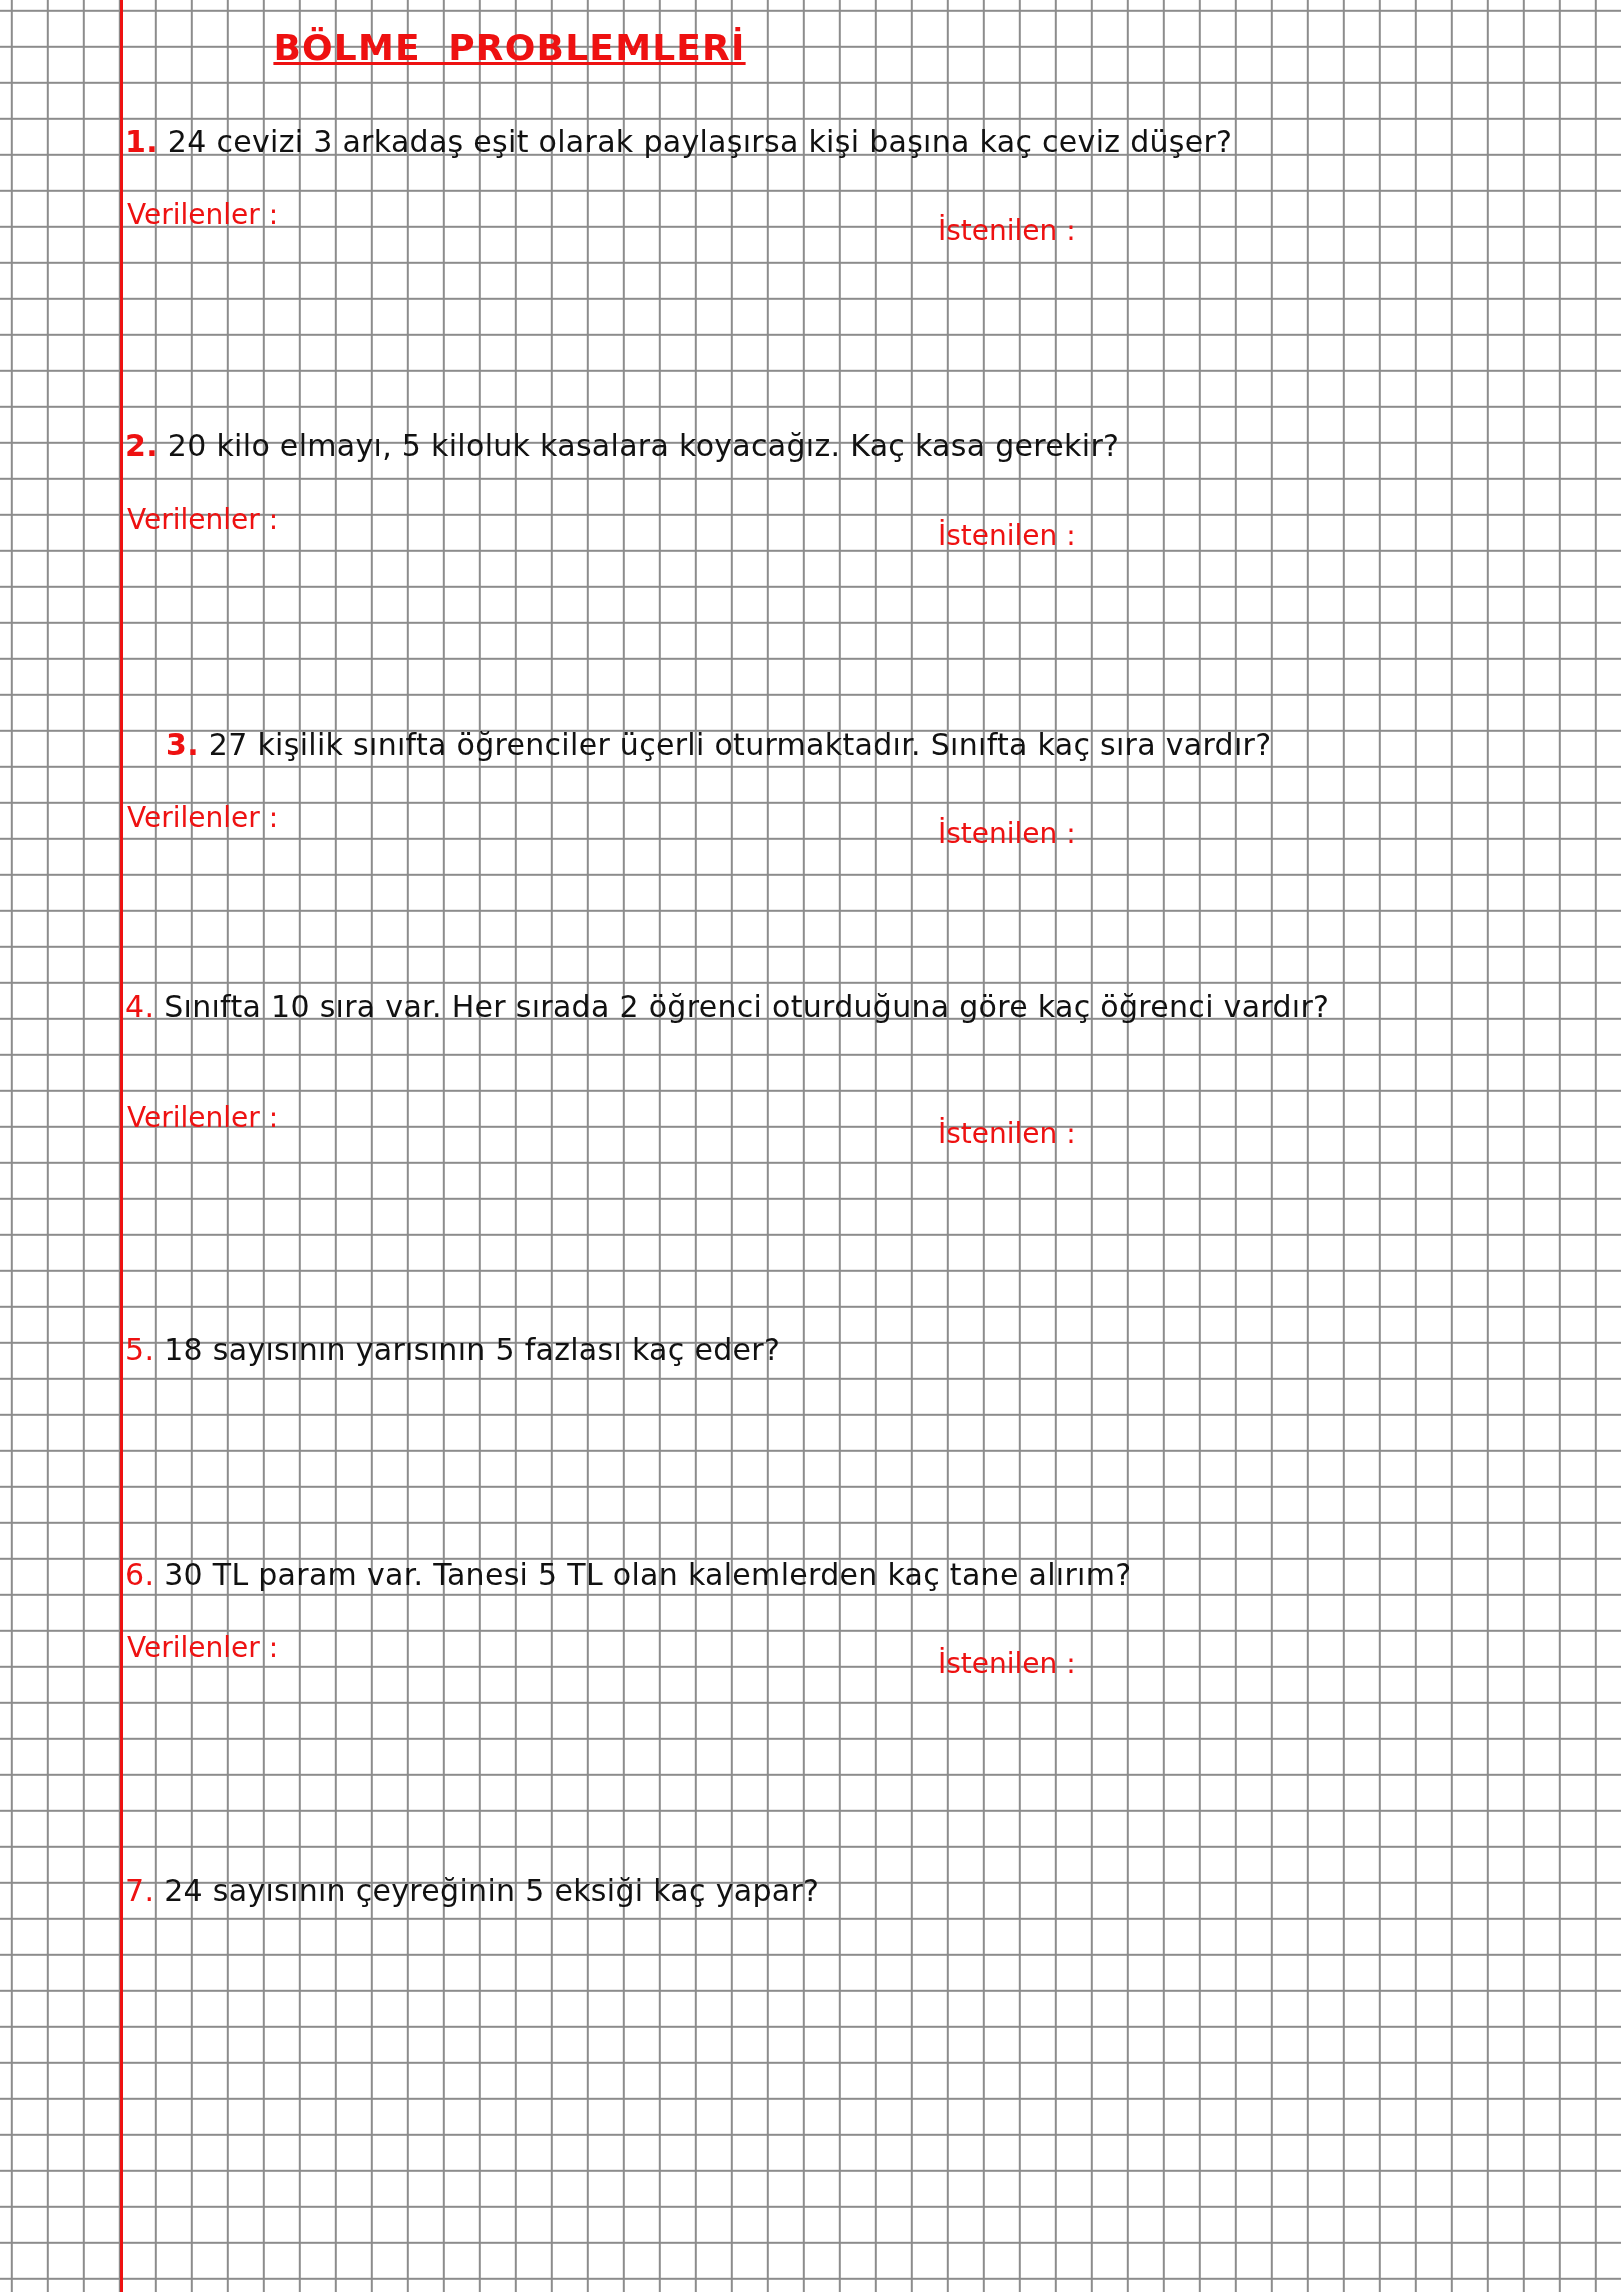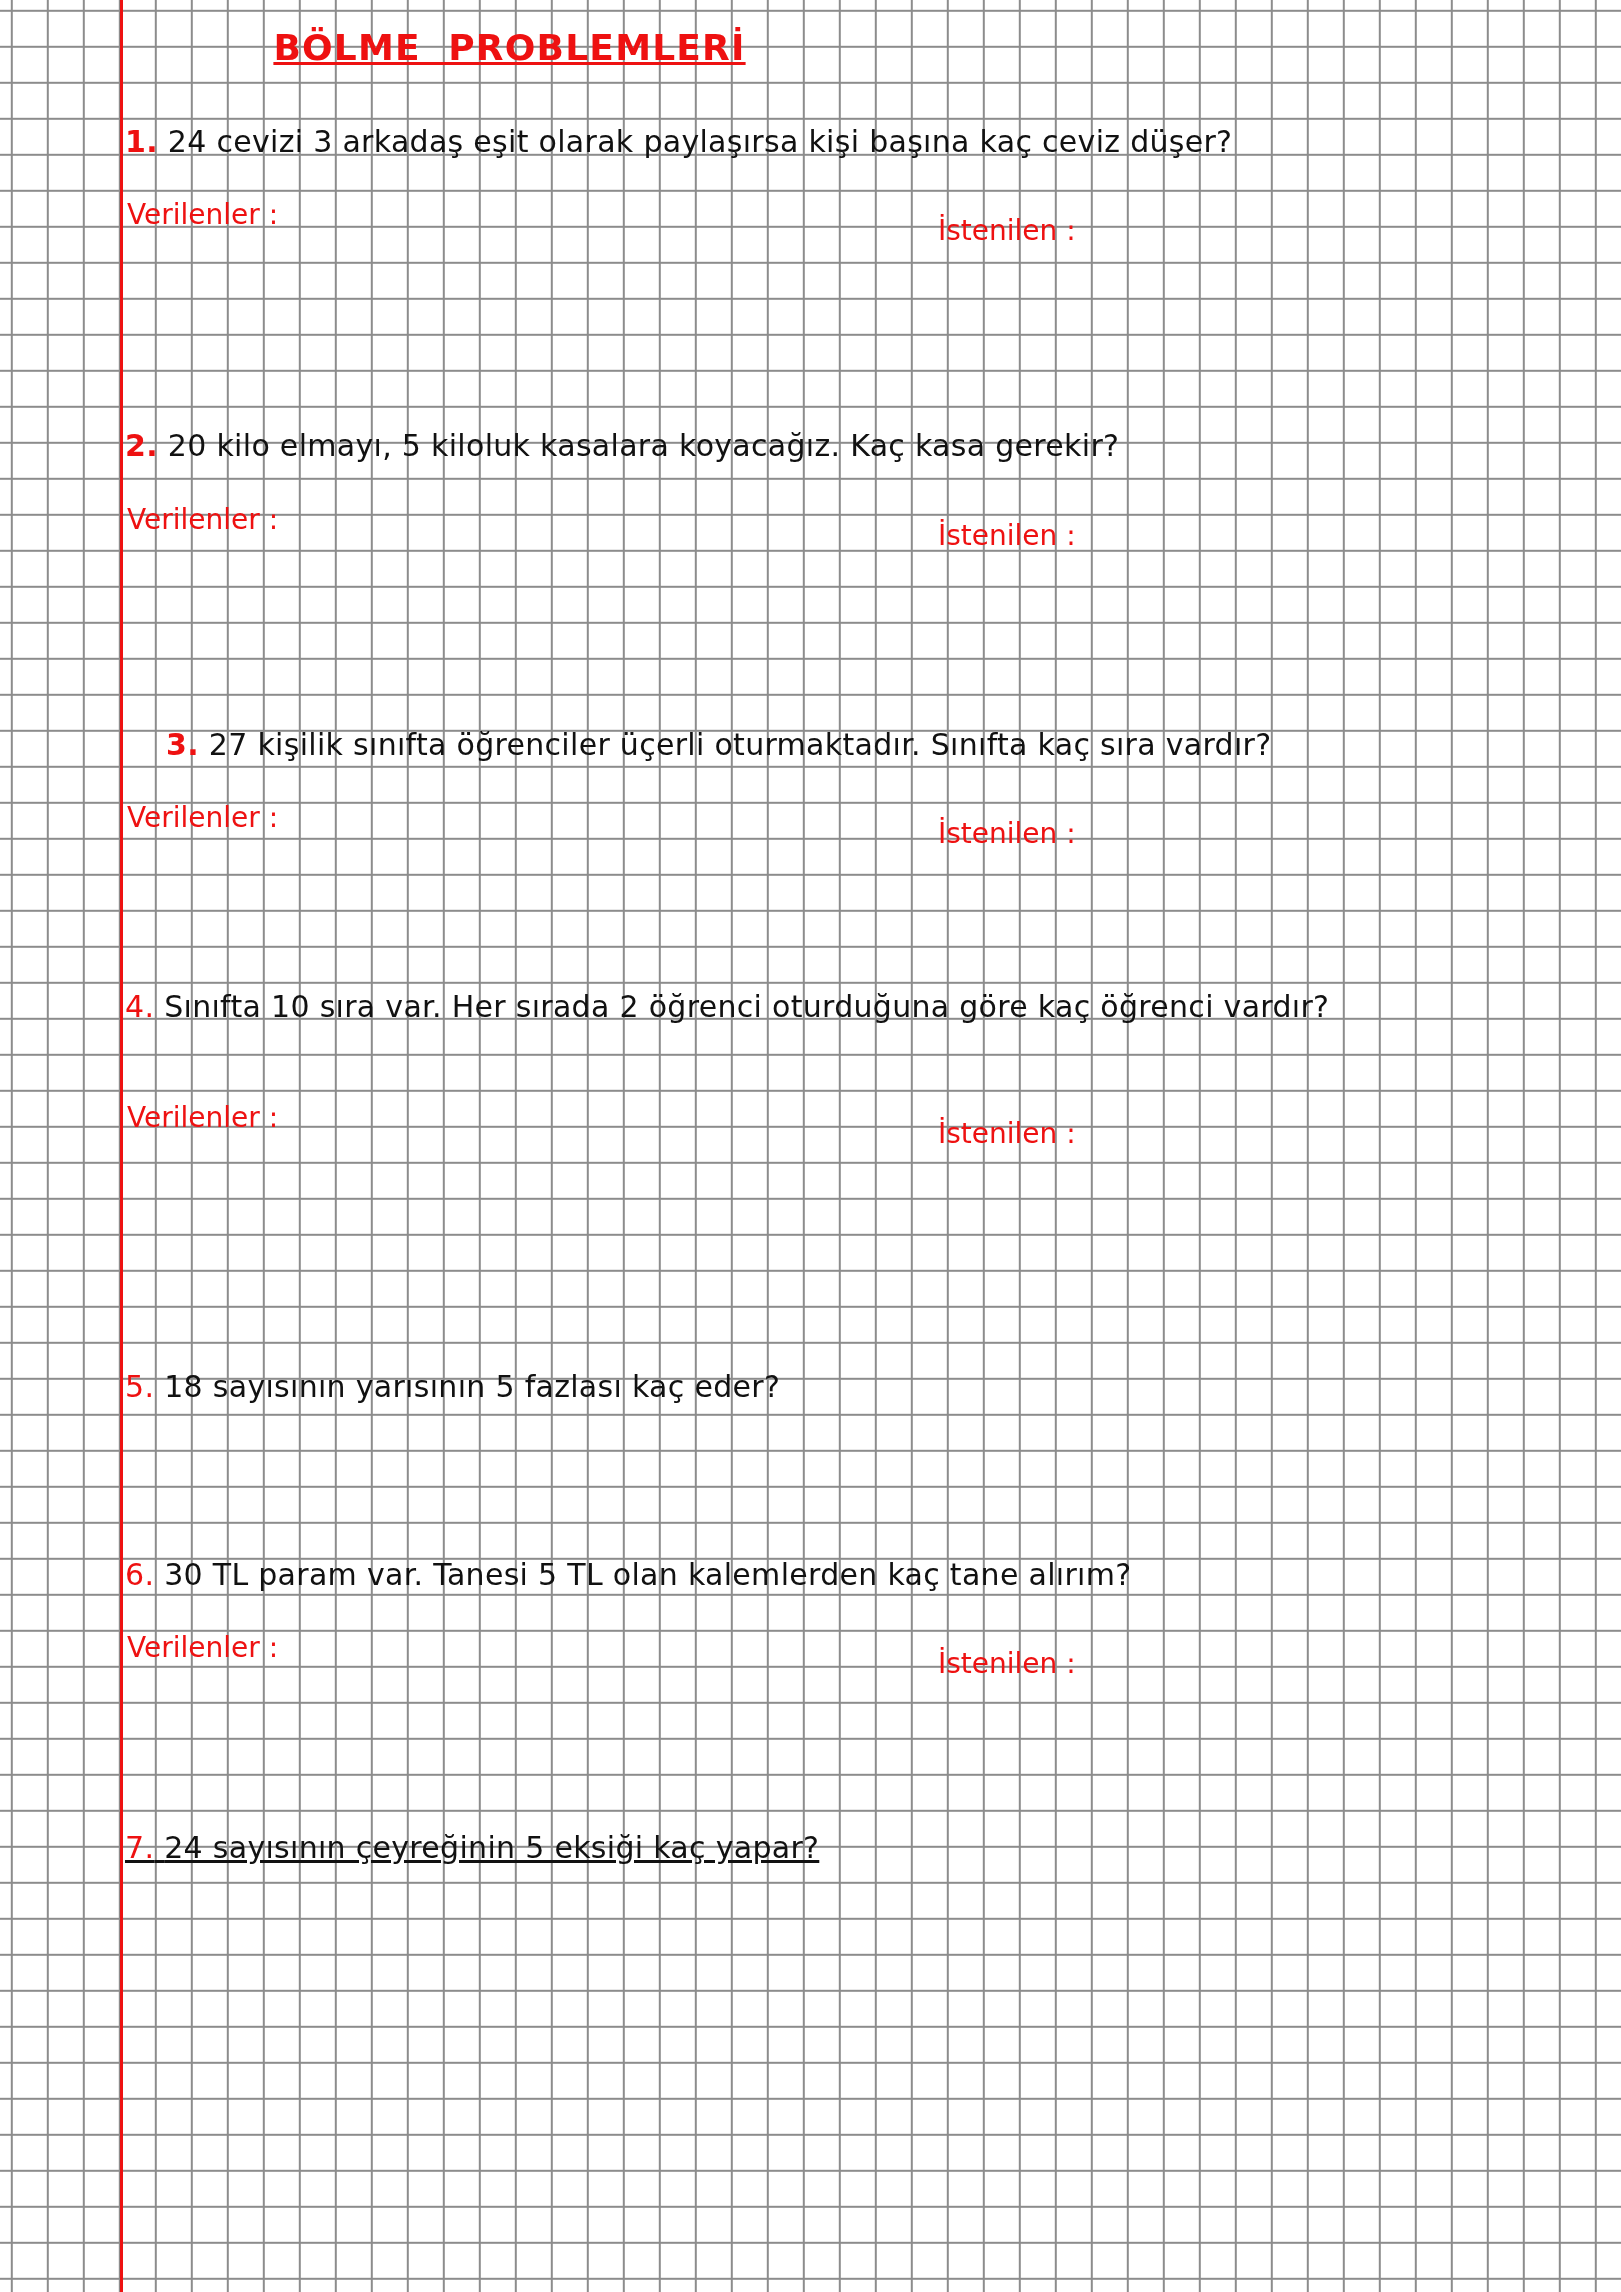--- a/index.html
+++ b/index.html
@@ -120,33 +120,33 @@
 
   <div class="problem" style="top:992px;">
     <span class="num">4.</span>
     <span class="body">Sınıfta 10 sıra var. Her sırada 2 öğrenci oturduğuna göre kaç öğrenci vardır?</span>
   </div>
   <div class="fields" style="top:1104px;">
     <span class="verilenler">Verilenler :</span>
     <span class="istenilen">İstenilen :</span>
   </div>
 
-  <div class="problem" style="top:1335px;margin-top:37px;">
+  <div class="problem" style="top:1335px;">
     <span class="num">5.</span>
     <span class="body">18 sayısının yarısının 5 fazlası kaç eder?</span>
   </div>
 
   <div class="problem" style="top:1560px;">
     <span class="num">6.</span>
     <span class="body">30 TL param var. Tanesi 5 TL olan kalemlerden kaç tane alırım?</span>
   </div>
   <div class="fields" style="top:1634px;">
     <span class="verilenler">Verilenler :</span>
     <span class="istenilen">İstenilen :</span>
   </div>
 
-  <div class="problem" style="top:1833px;text-decoration:underline;">
+  <div class="problem" style="top:1876px;">
     <span class="num">7.</span>
     <span class="body">24 sayısının çeyreğinin 5 eksiği kaç yapar?</span>
   </div>
 
 </div>
 
 
 </body></html>

